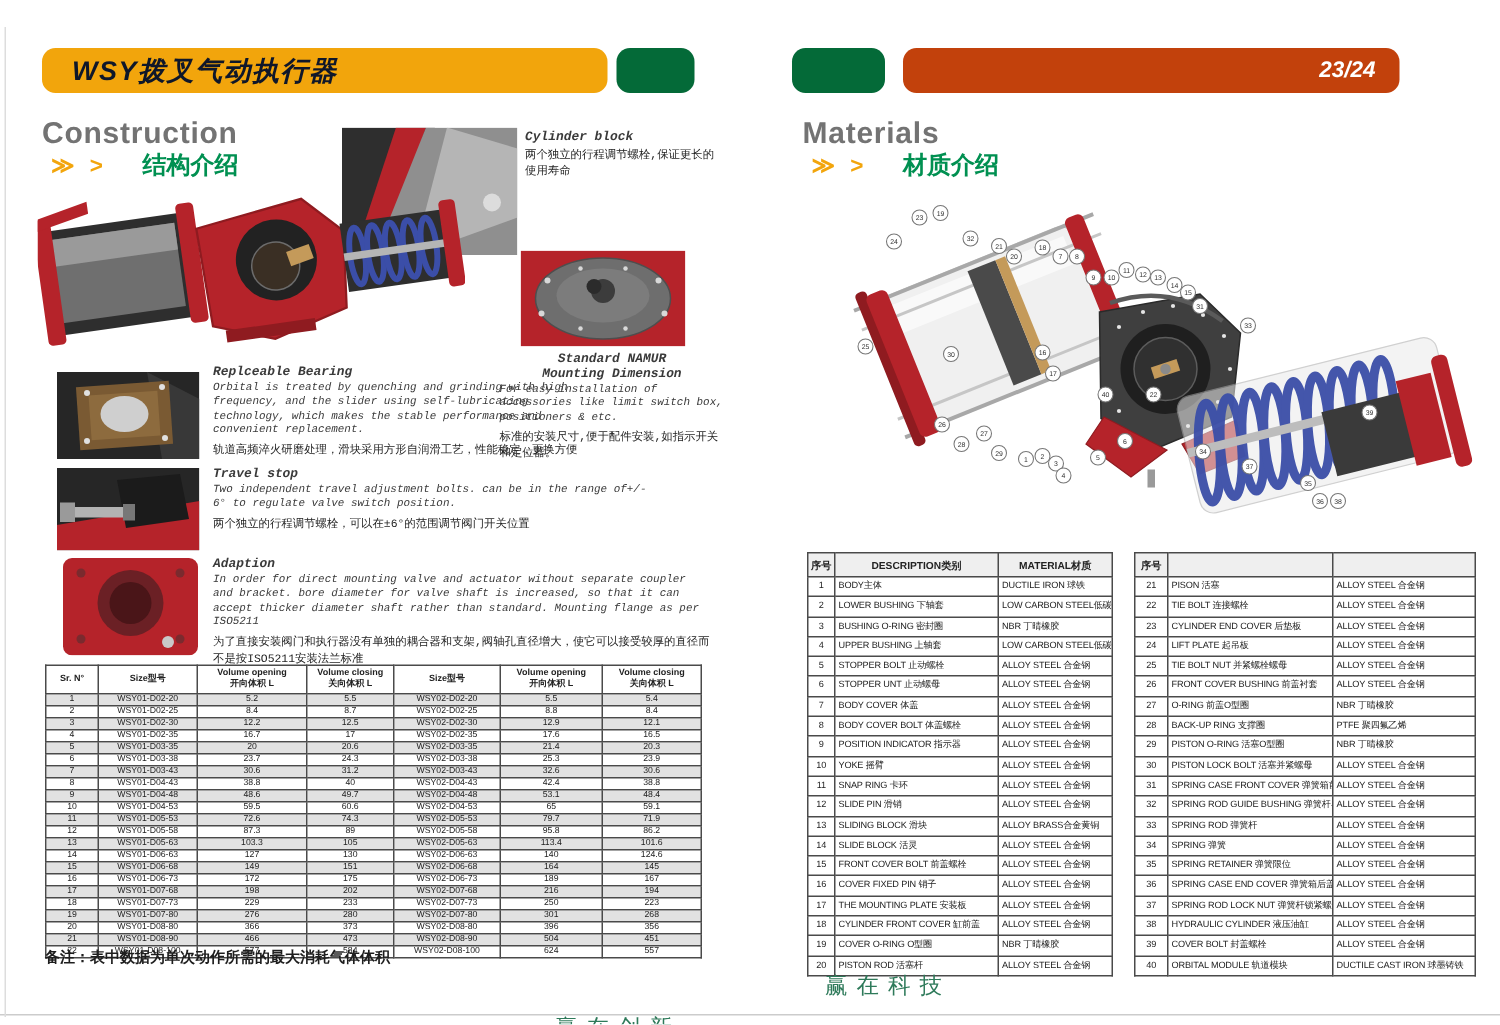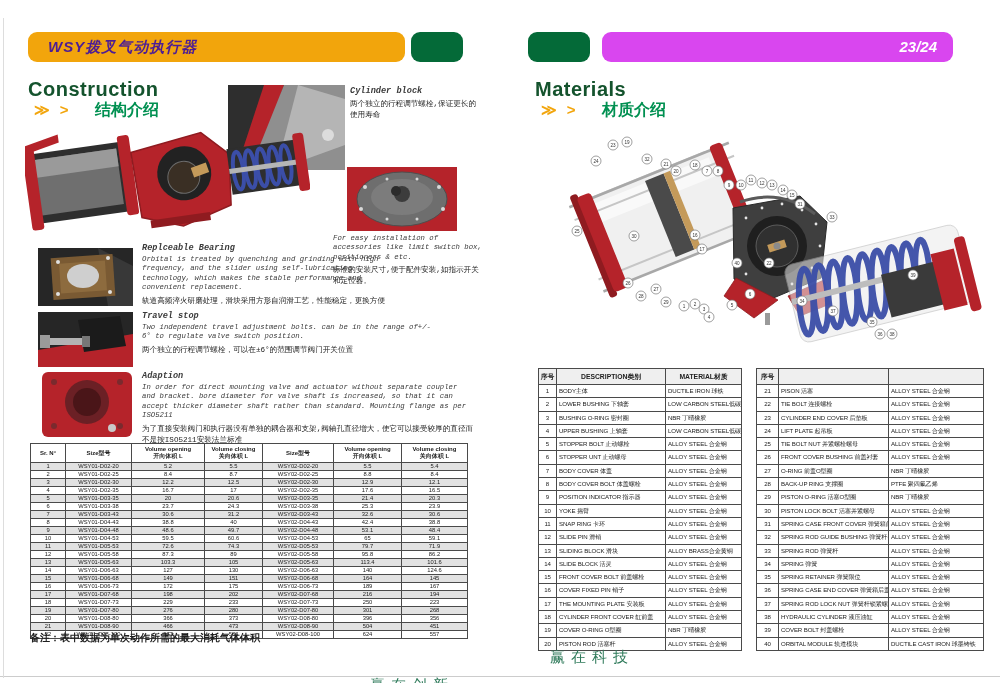--- a/index.html
+++ b/index.html
@@ -1,27 +1,27 @@
 <!DOCTYPE html>
 <html><head>
 <meta charset="utf-8">
 <style>
   html,body{margin:0;padding:0;background:#fff;}
   #page{position:relative;width:1000px;height:683px;background:#ffffff;overflow:hidden;
         font-family:"Liberation Sans",sans-serif;color:#222;}
   
   .bar{position:absolute;top:32px;height:30px;border-radius:9px;}
   #bar-left{left:28px;width:377px;background:#F2A50C;}
-  #bar-left .t{font-style:italic;font-weight:bold;color:#4c1d95;font-size:15px;line-height:30px;padding-left:20px;letter-spacing:1px;}
+  #bar-left .t{font-style:italic;font-weight:bold;color:#0f172a;font-size:18px;line-height:30px;padding-left:20px;letter-spacing:1px;}
   #tab-left{left:411px;width:52px;background:#046A38;}
   #tab-right{left:528px;width:62px;background:#046A38;}
-  #bar-right{left:602px;width:351px;background:#d946ef;text-align:right;}
+  #bar-right{left:602px;width:290px;background:#c2410c;text-align:right;padding-left:41px;}
   #bar-right .t{font-style:italic;font-weight:bold;color:#fff;font-size:15px;line-height:30px;padding-right:16px;}
   
-  .sec-en{position:absolute;font-size:20px;font-weight:bold;color:#14532d;letter-spacing:0.5px;}
+  .sec-en{position:absolute;font-size:20px;font-weight:bold;color:#737373;letter-spacing:0.5px;}
   .sec-zh{position:absolute;font-size:16px;font-weight:bold;color:#009051;}
   .chev{position:absolute;color:#F2A50C;font-weight:bold;font-size:15px;letter-spacing:3px;}
   
   .feat{position:absolute;font-family:Liberation Mono, monospace;}
   .feat-title{font-weight:bold;font-style:italic;font-size:8.6px;color:#3a3a3a;margin-bottom:2px;white-space:pre-line;}
   .feat-en{font-style:italic;font-size:7.3px;color:#3a3a3a;line-height:1.3;}
   .feat-zh{font-size:7.6px;color:#1e1e1e;line-height:1.4;margin-top:3px;}
   .imgbox{position:absolute;overflow:hidden;}
   
   #vol-table{position:absolute;left:30px;top:443px;width:437px;border-collapse:collapse;table-layout:fixed;}
@@ -118,20 +118,22 @@
           <circle cx="96" cy="42" r="2"></circle>
         <circle cx="40" cy="12" r="1.5"></circle>
           <circle cx="70" cy="12" r="1.5"></circle>
         <circle cx="40" cy="52" r="1.5"></circle>
           <circle cx="70" cy="52" r="1.5"></circle>
       </g>
     </svg>
   </div>
 
   <div class="feat" style="left:333px;top:234px;width:150px;">
+    <div class="feat-title" style="text-align:center;">Standard NAMUR
+Mounting Dimension</div>
     <div class="feat-en">For easy installation of accessories like limit switch box, positioners &amp; etc.</div>
     <div class="feat-zh">标准的安装尺寸,便于配件安装,如指示开关和定位器。</div>
   </div>
 
   <div class="imgbox" style="left:38px;top:248px;width:95px;height:58px;">
     <svg width="95" height="58" viewBox="0 0 95 58">
       <rect width="95" height="58" fill="#262626"></rect>
       <polygon points="60,0 95,18 95,58 70,58" fill="#383838"></polygon>
       <rect x="14" y="8" width="62" height="42" fill="#7a5a33" transform="rotate(-4 45 29)"></rect>
       <rect x="22" y="14" width="46" height="30" fill="#8d6b3e" transform="rotate(-4 45 29)"></rect>

